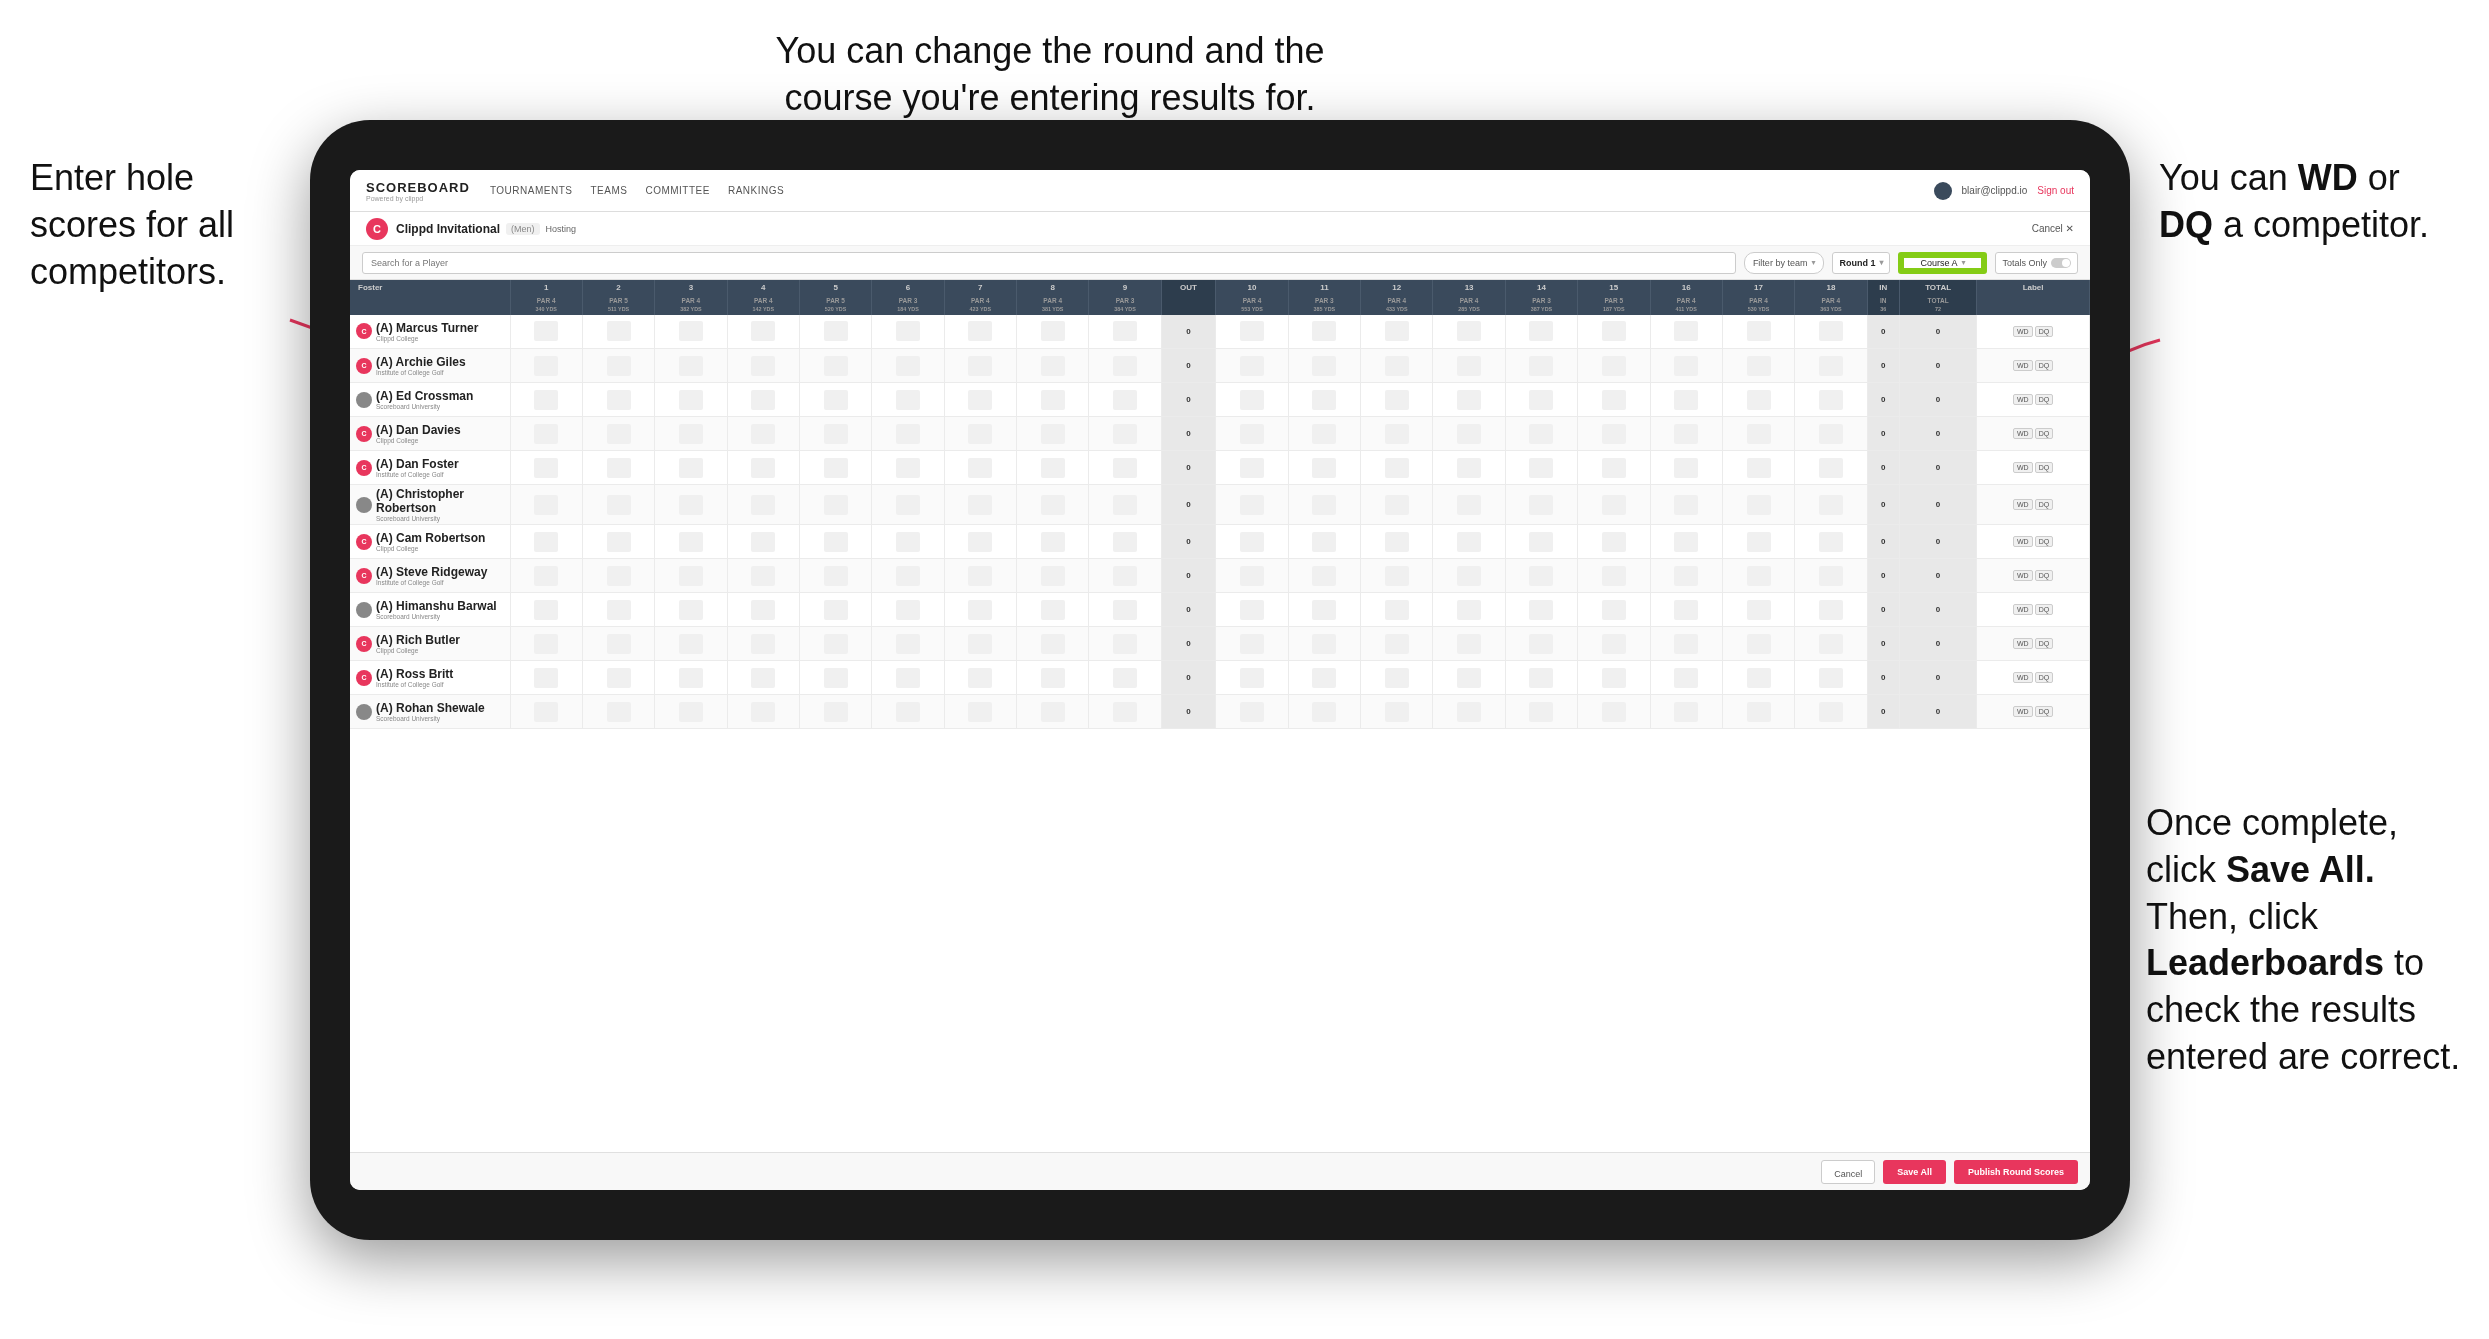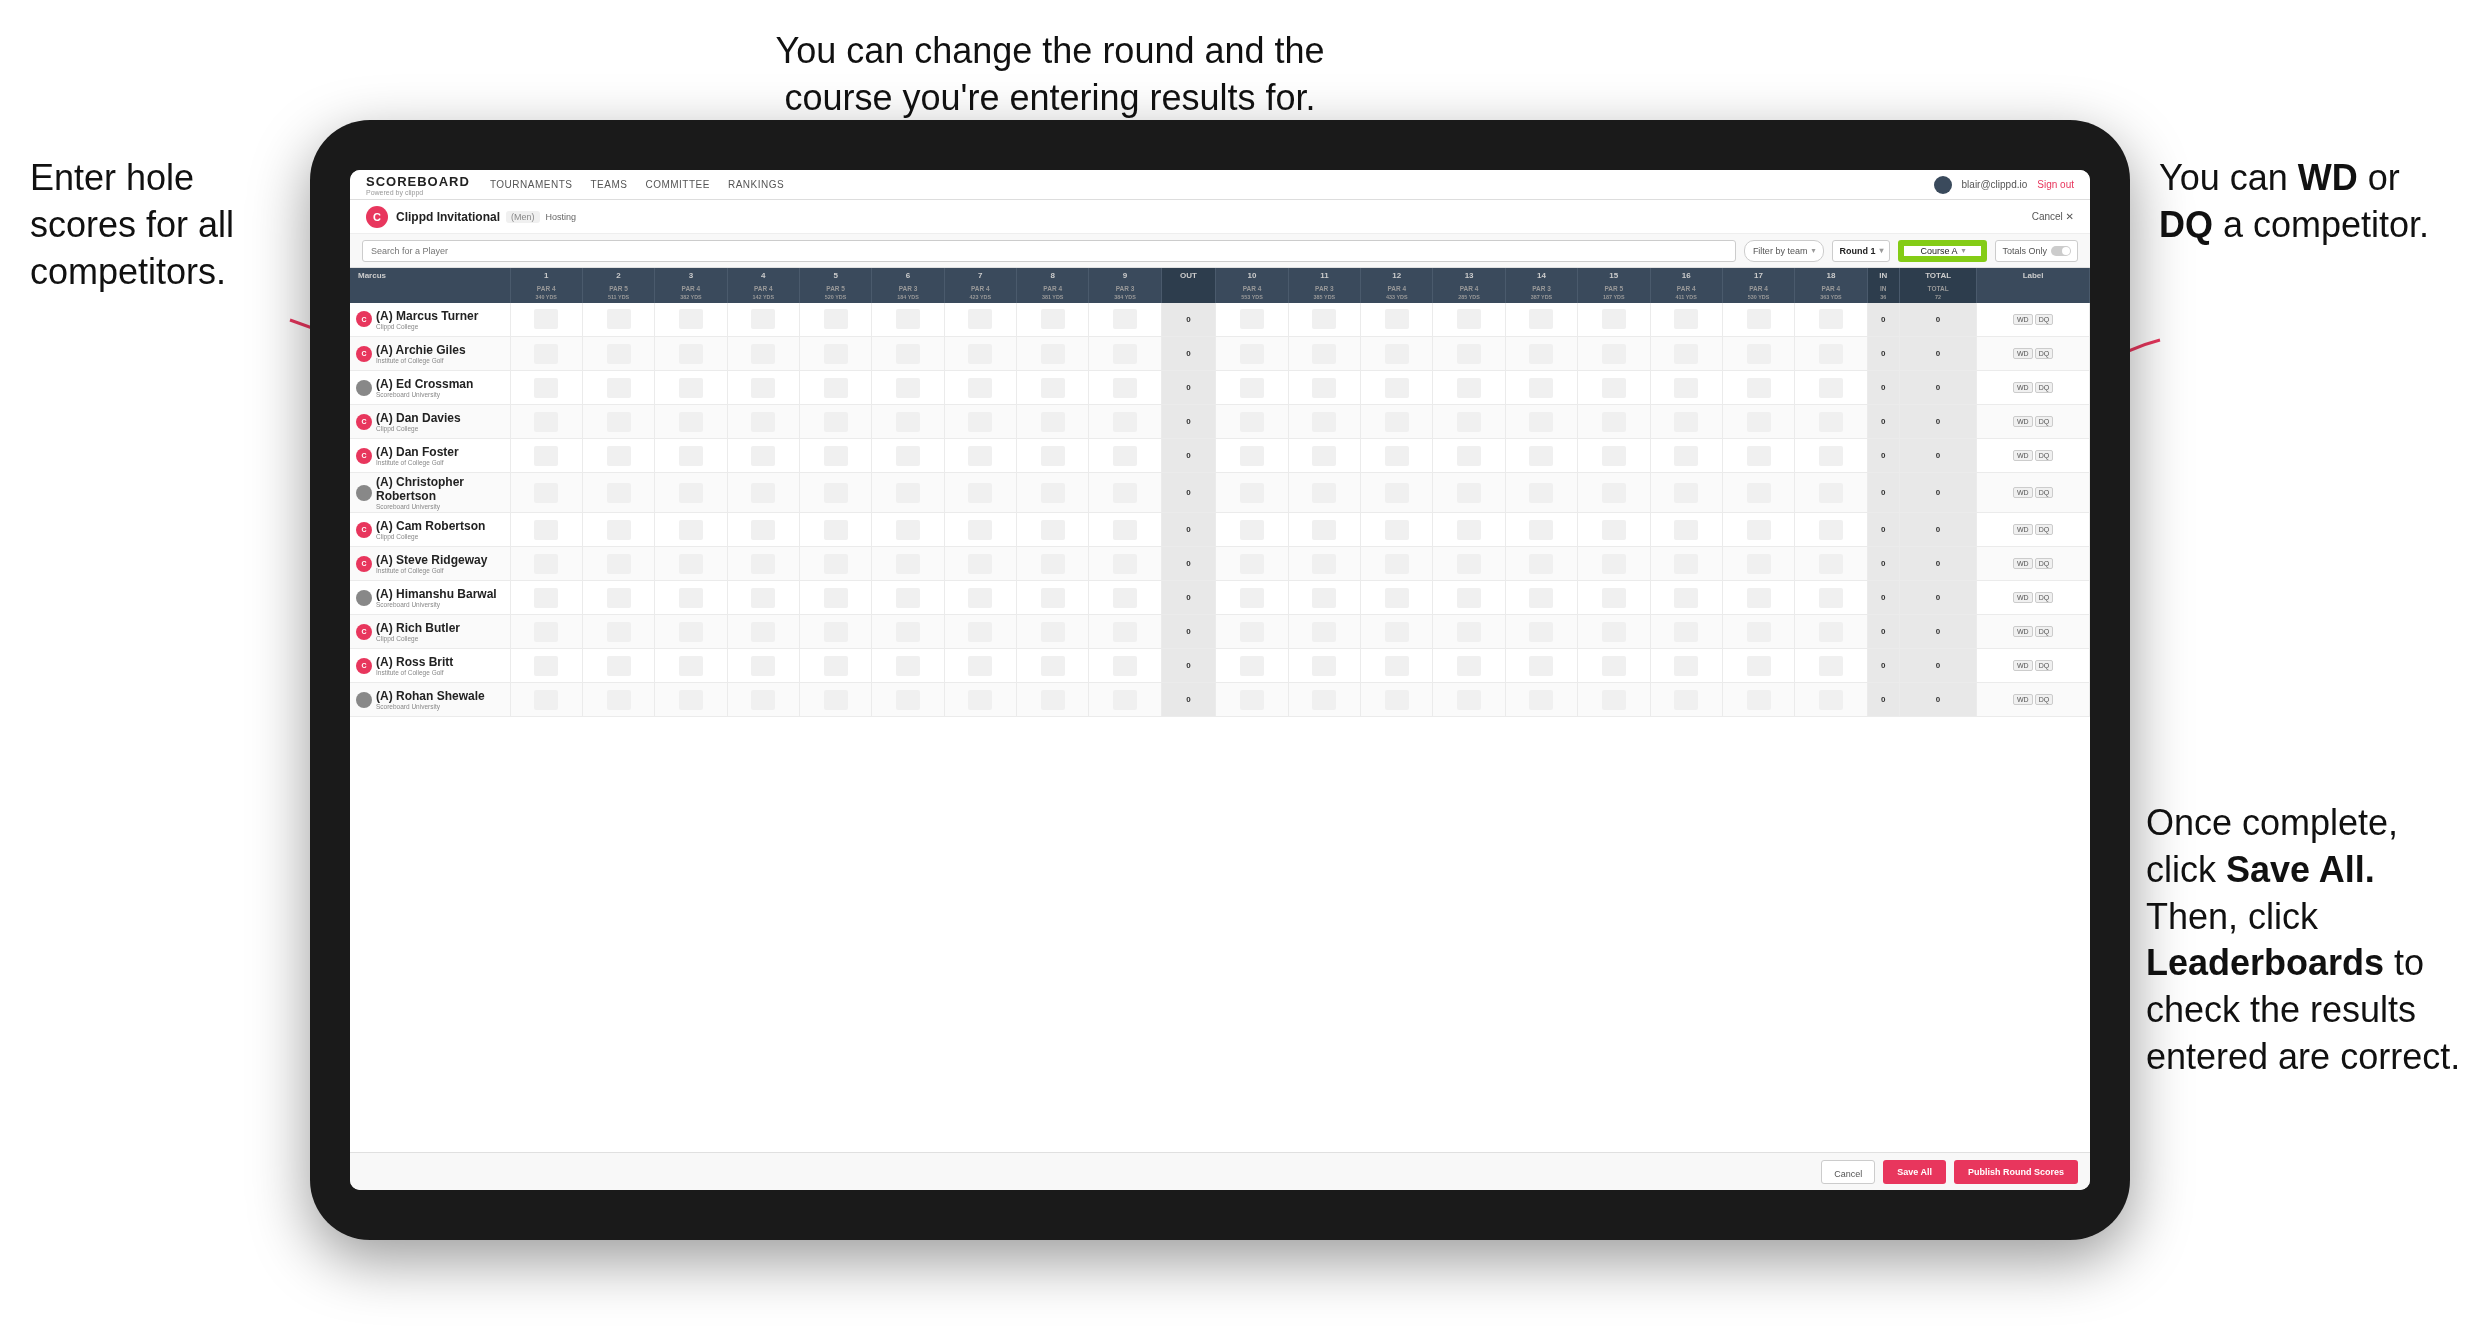--- a/index.html
+++ b/index.html
@@ -77,21 +77,21 @@
       background: #f0f0f0;
       border-radius: 10px;
       overflow: hidden;
       display: flex;
       flex-direction: column;
     }
 
     
     .top-nav {
       background: #ffffff;
-      height: 30px;
+      height: 42px;
       display: flex;
       align-items: center;
       padding: 0 16px;
       border-bottom: 1px solid #ddd;
       flex-shrink: 0;
     }
 
     .scoreboard-logo {
       display: flex;
       flex-direction: column;
@@ -581,21 +581,21 @@
         <span style="width:20px;height:10px;background:#ccc;border-radius:5px;display:inline-block;vertical-align:middle;position:relative;">
           <span style="position:absolute;width:8px;height:8px;background:#fff;border-radius:50%;top:1px;right:1px;"></span>
         </span>
       </div>
     </div>
 
     <div class="score-table-container">
       <table class="score-table">
         <thead>
           <tr class="header-row-1">
-            <th class="player-col">Marcus</th>
+            <th class="player-col">Foster</th>
             <th>1</th>
             <th>2</th>
             <th>3</th>
             <th>4</th>
             <th>5</th>
             <th>6</th>
             <th>7</th>
             <th>8</th>
             <th>9</th>
             <th style="background:#2d3d4d;">OUT</th>

